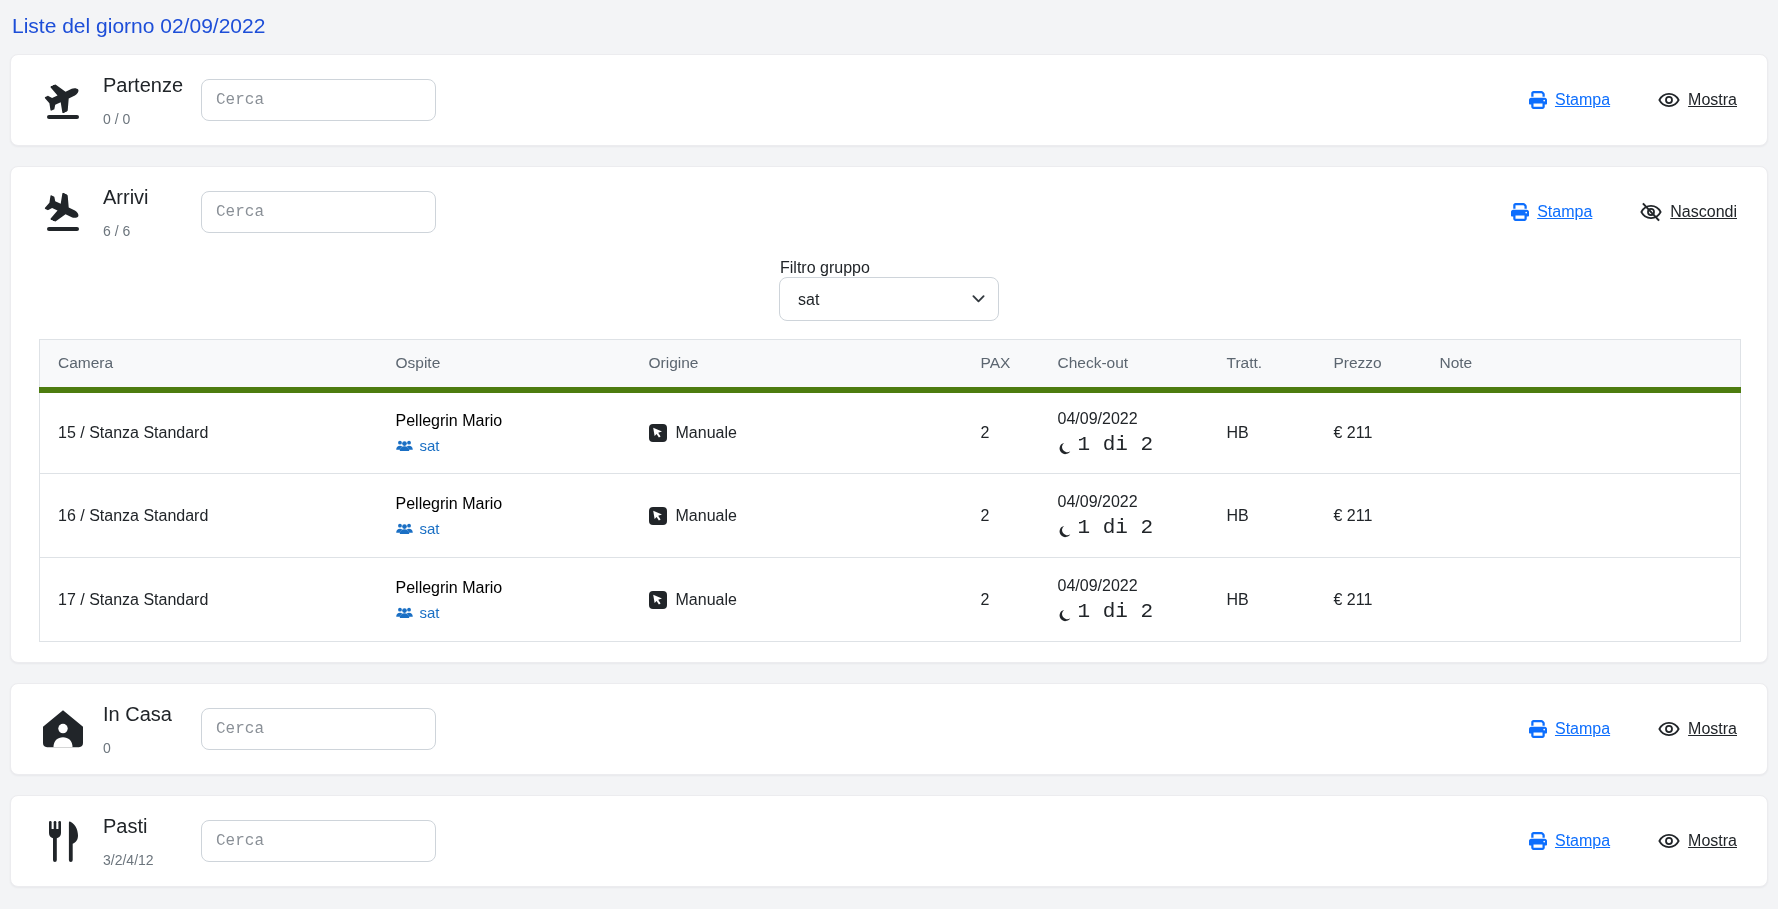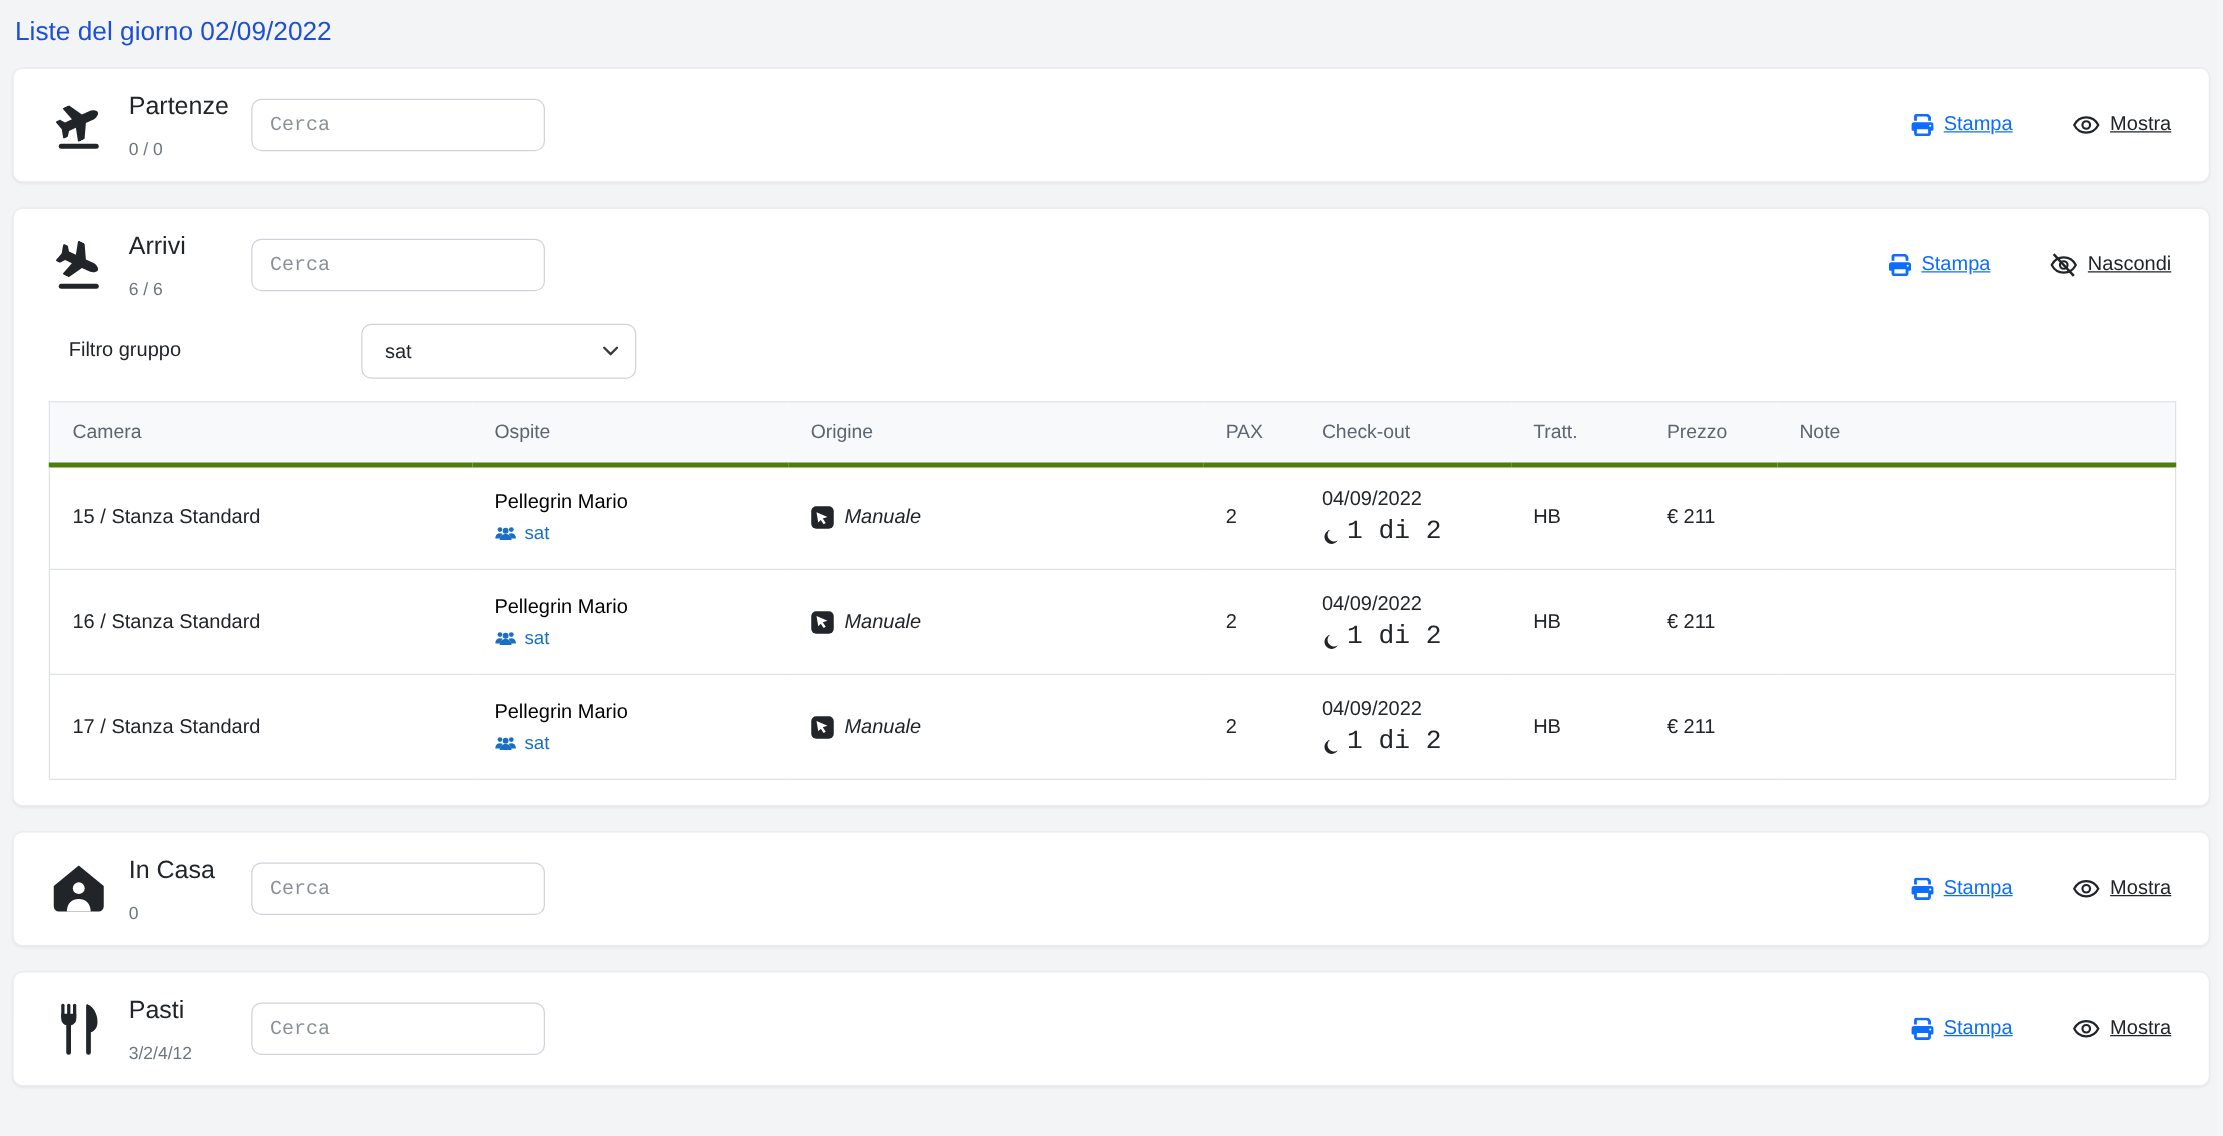--- a/index.html
+++ b/index.html
@@ -36,45 +36,45 @@
     padding:0 14px; font-size:16px; font-family:Liberation Mono, monospace; color:#212529; background:#fff; outline:none;
   }
   .search-input::placeholder { color:#8a9097; }
   .head-actions { margin-left:auto; display:flex; gap:48px; }
   .action-link { display:inline-flex; align-items:center; gap:8px; font-size:16px; cursor:pointer; text-decoration:none; }
   .action-link .lbl { text-decoration:underline; }
   .print-link { color:#0d6efd; }
   .toggle-link { color:#212529; }
 
   
-  .filter-row { display:flex; align-items:center; padding:2px 28px 16px; }
+  .filter-row { display:flex; align-items:center; padding:2px 28px 16px;flex-direction:column; }
   .filter-label { width:250px; font-size:16px; padding-left:16px; color:#212529; }
   .select-wrap { position:relative; }
   .group-select {
     width:220px; height:44px; border:1px solid #ced4da; border-radius:8px;
     padding:0 38px 0 18px; font-size:16px; font-family:inherit; color:#212529;
     background:#fff; appearance:none; -webkit-appearance:none; outline:none; cursor:pointer;
   }
   .chev { position:absolute; right:14px; top:50%; transform:translateY(-50%); pointer-events:none; color:#343a40; }
 
   
   .table-wrap { padding:2px 26px 20px 28px; }
   table.day-table { width:100%; border-collapse:collapse; table-layout:fixed; font-size:16px; border:1px solid #dee2e6; background:#fff; }
   .day-table thead th {
     background:#f8f9fa; color:#5c6670; font-weight:400; font-size:15.5px;
     text-align:left; height:50px; padding:0 12px 0 18px; vertical-align:middle;
-    border-bottom:4px solid #4d7c0f;
+    border-bottom:6px solid #4d7c0f;
   }
   .day-table tbody td {
     text-align:left; padding:16px 12px 16px 18px; vertical-align:middle;
     border-bottom:1px solid #dee2e6; height:84px; color:#212529;
   }
   .guest-link { color:#000000; text-decoration:none; display:inline-block; margin-bottom:7px; cursor:pointer; }
   .gruppo-tag { display:flex; align-items:center; gap:7px; color:#1a6fc4; font-size:15px; cursor:pointer; }
-  .origin-cell-inner { display:flex; align-items:center; gap:9px;font-style:italic; }
+  .origin-cell-inner { display:flex; align-items:center; gap:9px; }
   .origin-badge { width:18px; height:18px; background:#212529; border-radius:4px; display:flex; align-items:center; justify-content:center; flex:none; }
   .checkout-date { margin-bottom:5px; }
   .nights { display:flex; align-items:flex-end; gap:6px; font-size:21px; color:#212529;font-family:Liberation Mono, monospace; }
   .ic { flex:none; display:block; }
 </style>
 </head>
 <body>
 
 <svg width="0" height="0" style="position:absolute" aria-hidden="true">
   <defs>

